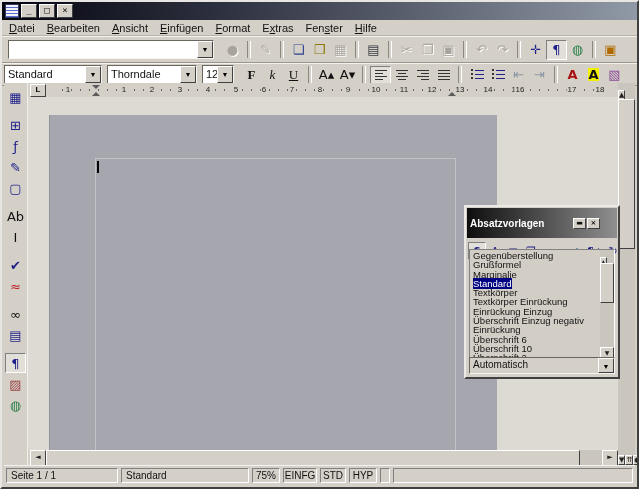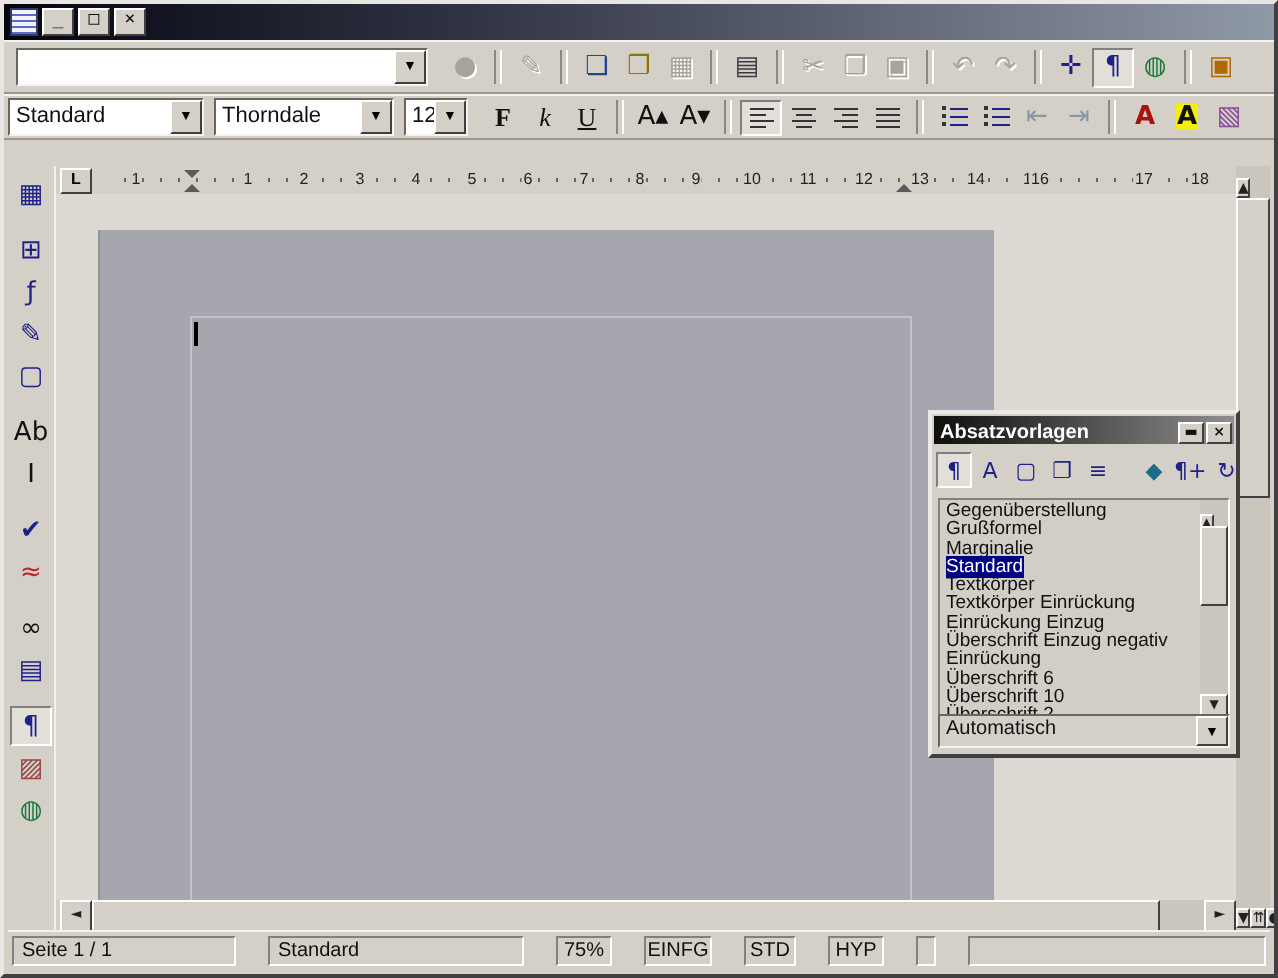--- a/index.html
+++ b/index.html
@@ -75,28 +75,28 @@
   .hscrollrow{position:absolute;left:28px;right:19px;bottom:21px;height:16px;background:#cac6be;display:flex;}
   .hbtn{width:16px;height:16px;box-sizing:border-box;background:#d4d0c8;border:1px solid;
         border-color:#fff #404040 #404040 #fff;text-align:center;font-size:7px;line-height:13px;color:#222;
         font-family:"DejaVu Sans",sans-serif;flex:none;}
   .hthumb{height:16px;box-sizing:border-box;background:#d4d0c8;border:1px solid;
           border-color:#fff #404040 #404040 #fff;flex:1;margin-right:22px;}
   
   .statusbar{position:absolute;left:2px;right:2px;bottom:2px;height:19px;display:flex;align-items:center;
              border-top:1px solid #f4f2ee;padding:0 2px;background:#d4d0c8;}
   .scell{height:15px;box-sizing:border-box;border:1px solid;border-color:#808080 #fff #fff #808080;
-         font-size:10px;padding:1px 4px 0;margin-right:16px;color:#111;white-space:nowrap;overflow:hidden;}
+         font-size:10px;padding:1px 4px 0;margin-right:3px;color:#111;white-space:nowrap;overflow:hidden;}
   .scell.center{text-align:center;padding:1px 0 0;}
   .scell.grow{flex:1;margin-right:0;}
   
   .stylist{position:absolute;left:462px;top:203px;width:156px;height:174px;box-sizing:border-box;
            background:#d4d0c8;border:2px solid;border-color:#eceae6 #404040 #404040 #eceae6;padding:1px;}
-  .st-title{height:14px;background:linear-gradient(90deg,#0e0e0e,#8f8f8f);display:flex;align-items:flex-end;
-            color:#fff;font-size:10px;font-weight:bold;padding:0 1px 0 3px;}
+  .st-title{height:30px;background:linear-gradient(90deg,#0e0e0e,#8f8f8f);display:flex;align-items:center;
+            color:#fff;font-size:10px;font-weight:bold;padding:0 17px 0 3px;}
   .st-title .tt{flex:1;}
   .st-btn{width:13px;height:11px;box-sizing:border-box;background:#d4d0c8;border:1px solid;
           border-color:#fff #404040 #404040 #fff;font-size:7px;line-height:8px;text-align:center;
           color:#111;margin-left:1px;font-family:"DejaVu Sans",sans-serif;}
   .st-tools{height:24px;display:flex;align-items:center;padding:1px 1px 0;}
   .st-tools .tbtn{min-width:18px;height:18px;}
   .st-tools .ic{font-size:11px;}
   .st-list{position:absolute;left:3px;right:3px;top:42px;height:112px;box-sizing:border-box;background:#d2cec6;
            border:1px solid;border-color:#808080 #fff #fff #808080;overflow:hidden;}
   .st-items{position:absolute;left:1px;right:15px;top:1px;bottom:1px;overflow:hidden;}
@@ -127,20 +127,30 @@
 
   <div class="titlebar">
     <span class="app-ic"></span>
     <span id="win-controls" style="display:flex;">
         <span class="win-btn"><span>_</span></span>
         <span class="win-btn"><span>□</span></span>
         <span class="win-btn"><span>×</span></span>
       </span>
   </div>
 
+  <div class="menubar" id="menubar">
+      <span class="menu-item"><u>D</u>atei</span>
+      <span class="menu-item"><u>B</u>earbeiten</span>
+      <span class="menu-item"><u>A</u>nsicht</span>
+      <span class="menu-item"><u>E</u>infügen</span>
+      <span class="menu-item"><u>F</u>ormat</span>
+      <span class="menu-item">E<u>x</u>tras</span>
+      <span class="menu-item">Fen<u>s</u>ter</span>
+      <span class="menu-item"><u>H</u>ilfe</span>
+    </div>
 
   <div class="bar funcbar" id="funcbar">
       <span class="combo" style="width: 206px;">
         <span class="val"></span>
         <span class="drop"><span>▼</span></span>
       </span>
       <span class="gap" style="width: 8px;"></span>
       <span class="tbtn disabled">
         <span class="ic" style="color: rgb(154, 150, 142);">●</span>
       </span>

